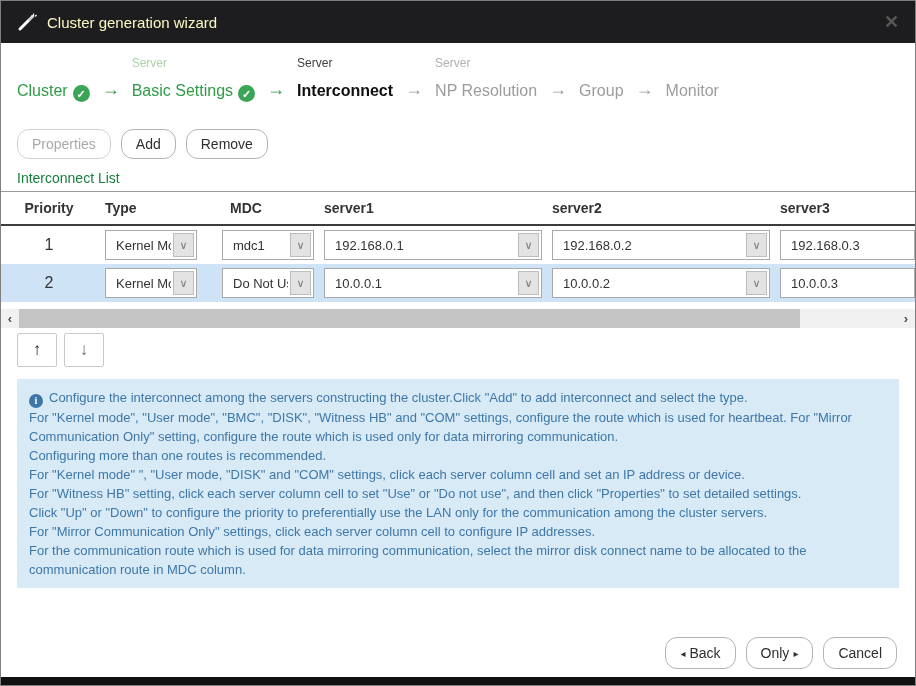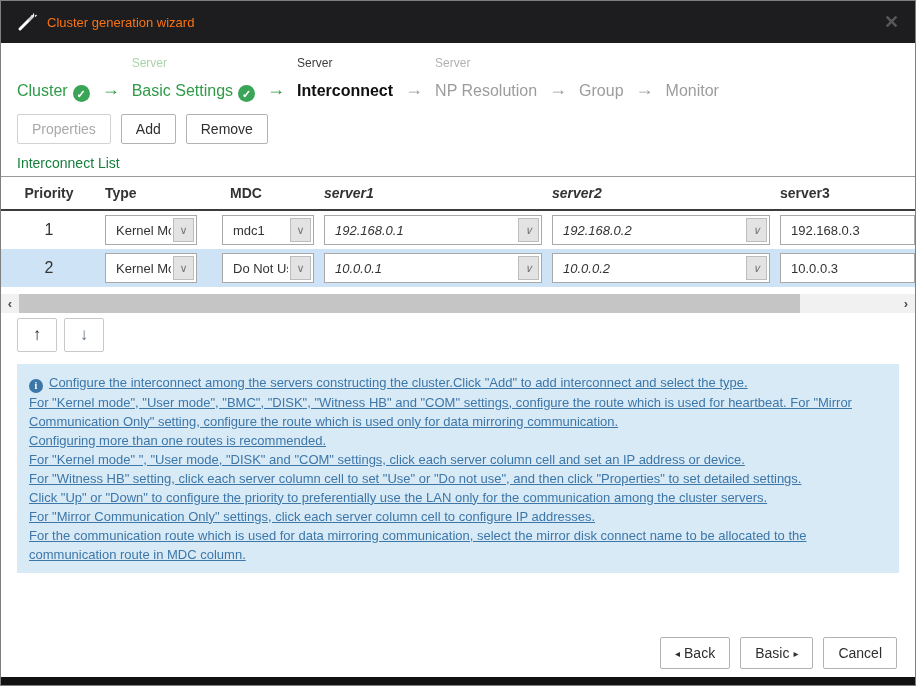--- a/index.html
+++ b/index.html
@@ -4,72 +4,72 @@
 <style>
   html,body{margin:0;padding:0;background:#fff;}
   *{box-sizing:border-box;}
   .window{
     width:916px;height:686px;position:relative;overflow:hidden;
     background:#fff;border:1px solid #7f7f7f;
     font-family:"Liberation Sans",sans-serif;color:#333;
   }
   
   .titlebar{height:42px;background:#1d1d1f;display:flex;align-items:center;padding:0 16px;gap:10px;}
-  .titlebar .title{color:#f97316;font-size:13px;}
+  .titlebar .title{color:#fef9c3;font-size:15px;}
   .titlebar .close{margin-left:auto;color:#585858;font-size:18px;font-weight:bold;line-height:1;cursor:default;}
   
   .steps{display:flex;align-items:flex-end;padding:12px 0 0 16px;gap:12px;}
   .step{display:flex;flex-direction:column;gap:8px;}
   .step .top{font-size:12px;height:17px;line-height:17px;}
   .step .lbl{font-size:16px;display:flex;align-items:flex-end;gap:5px;line-height:22px;white-space:nowrap;}
   .step.done .top{color:#a9d4a9;}
   .step.done .lbl{color:#2e9b47;}
   .step.current .top{color:#3d3d3d;}
   .step.current .lbl{color:#101010;font-weight:bold;}
   .step.upcoming .top{color:#b2b2b2;}
   .step.upcoming .lbl{color:#9c9c9c;}
   .chk{width:17px;height:17px;border-radius:50%;background:#3aa556;color:#fff;font-size:11px;
        display:inline-flex;align-items:center;justify-content:center;font-weight:bold;}
   .sarrow{font-size:18px;font-weight:bold;padding-bottom:2px;}
   .sarrow.green{color:#2e9b47;}
   .sarrow.gray{color:#9c9c9c;}
   
   .toolbar{display:flex;gap:10px;padding:12px 0 0 16px;}
-  .btn{background:#fff;border:1px solid #b3b3b3;border-radius:2px;padding:6px 14px;font-size:14px;color:#2f2f2f;
-       font-family:"Liberation Sans",sans-serif;cursor:pointer;}
+  .btn{background:#fff;border:1px solid #b3b3b3;border-radius:12px;padding:6px 14px;font-size:14px;color:#2f2f2f;
+       font-family:"Liberation Sans",sans-serif;cursor:pointer;margin-top:15px;}
   .btn.disabled{color:#a9a9a9;border-color:#d2d2d2;}
   
   .list-title{font-size:14px;color:#15803d;padding:11px 0 5px 16px;}
   .grid-header{display:flex;align-items:center;height:35px;border-top:1px solid #9a9a9a;border-bottom:2px solid #3c3c3c;
        font-weight:bold;font-size:14px;}
   .c-priority{width:64px;margin-left:16px;text-align:center;flex:none;}
   .c-type{width:92px;margin-left:24px;flex:none;}
   .c-mdc{width:92px;margin-left:25px;flex:none;}
-  .c-srv{width:218px;margin-left:10px;flex:none;font-style:italic;}
+  .c-srv{width:218px;margin-left:10px;flex:none;}
   .c-last{flex:1;margin-left:10px;overflow:hidden;}
   .grid-header .c-mdc{padding-left:8px;}
   .row{display:flex;align-items:center;height:38px;}
   .row.selected{background:#cee4f6;}
   .sel{height:30px;background:#fff;border:1px solid #a9a9a9;display:flex;align-items:center;overflow:hidden;}
   .sel .v{flex:1;font-size:13px;color:#333;padding-left:10px;white-space:nowrap;overflow:hidden;}
   .sel .a{flex:none;width:21px;height:24px;margin:2px;background:#e3e3e3;border:1px solid #bdbdbd;
        display:flex;align-items:center;justify-content:center;color:#777;font-size:11px;}
   
   .hscroll{height:19px;margin-top:7px;display:flex;align-items:center;background:#f1f1f1;}
   .hscroll .sbtn{width:18px;text-align:center;color:#4a4a4a;font-size:13px;font-weight:bold;flex:none;cursor:pointer;}
   .hscroll .track{flex:1;height:100%;position:relative;}
   .hscroll .thumb{position:absolute;left:0;top:0;height:100%;width:89%;background:#c5c5c5;cursor:pointer;}
   
   .updown{display:flex;gap:7px;padding:5px 0 0 16px;}
   .sqbtn{width:40px;height:34px;background:#fff;border:1px solid #c9c9c9;border-radius:2px;font-size:17px;
        display:flex;align-items:center;justify-content:center;cursor:pointer;font-weight:bold;}
   .sqbtn.up{color:#1e1e1e;}
   .sqbtn.down{color:#5d6d7e;}
   
-  .infobox{margin:12px 16px 0 16px;background:#d9eaf7;color:#3d77a8;font-size:13px;line-height:19px;padding:9px 12px;text-decoration:underline;}
+  .infobox{margin:12px 16px 0 16px;background:#d9eaf7;color:#3d77a8;font-size:13px;line-height:19px;padding:9px 12px;}
   .infobox p{margin:0;}
   .info-ic{display:inline-flex;width:14px;height:14px;border-radius:50%;background:#3d77a8;color:#fff;
        font-size:10px;font-weight:bold;align-items:center;justify-content:center;margin-right:6px;
        vertical-align:-2px;font-family:"Liberation Serif",serif;}
   
   .footer{position:absolute;right:18px;bottom:16px;display:flex;gap:10px;}
   .footer .btn{display:flex;align-items:center;gap:4px;padding:7px 14px;}
   .tri{font-size:10px;}
   .bottombar{position:absolute;left:0;right:0;bottom:0;height:8px;background:#111;}
 </style>
@@ -226,21 +226,21 @@
     <p>For "Mirror Communication Only" settings, click each server column cell to configure IP addresses.</p>
     <p>For the communication route which is used for data mirroring communication, select the mirror disk connect name to be allocated to the communication route in MDC column.</p>
   </div>
 
   <div class="footer">
     <button class="btn">
       <span class="tri">◂</span>
       <span>Back</span>
     </button>
     <button class="btn">
-      <span>Basic</span>
+      <span>Only</span>
       <span class="tri">▸</span>
     </button>
     <button class="btn">
       <span>Cancel</span>
     </button>
   </div>
 
   <div class="bottombar"></div>
 </div>
 

